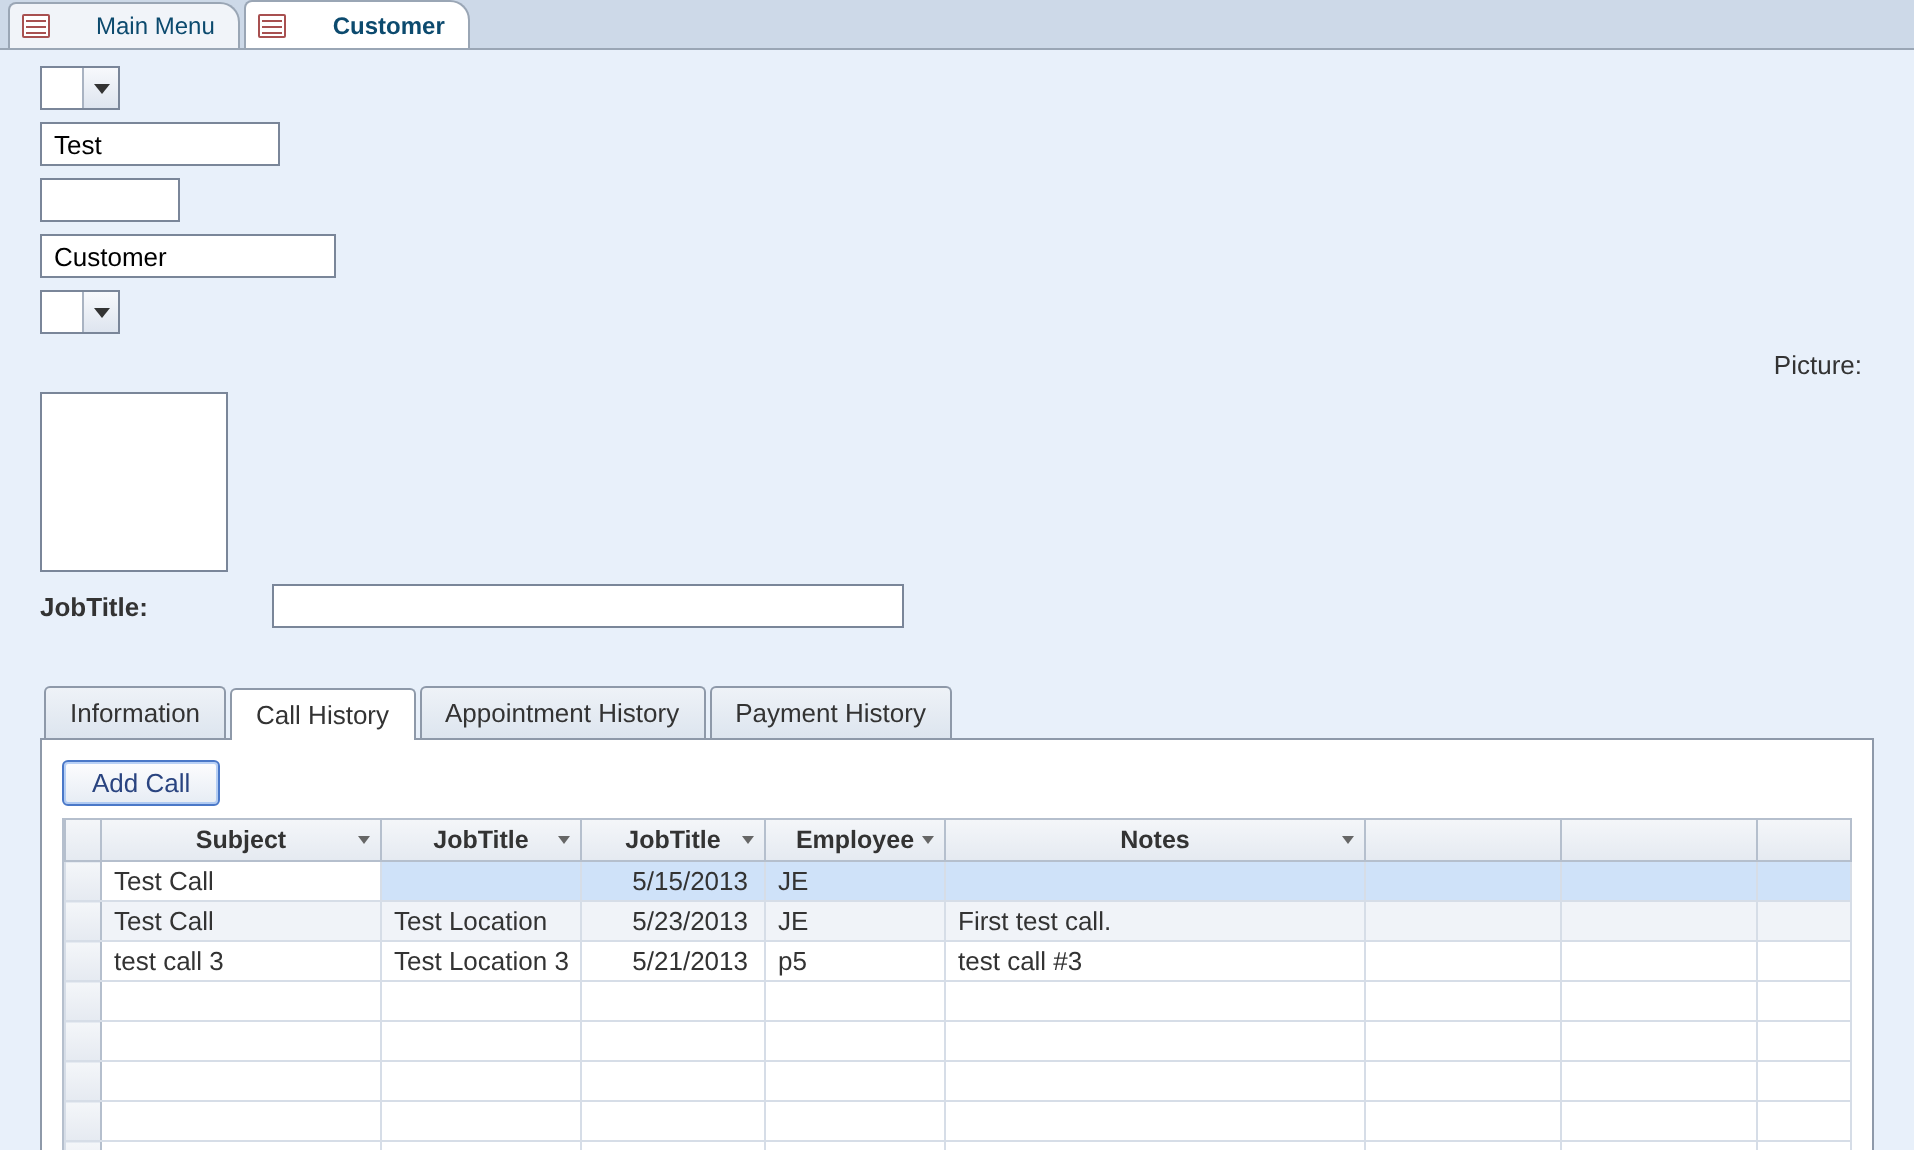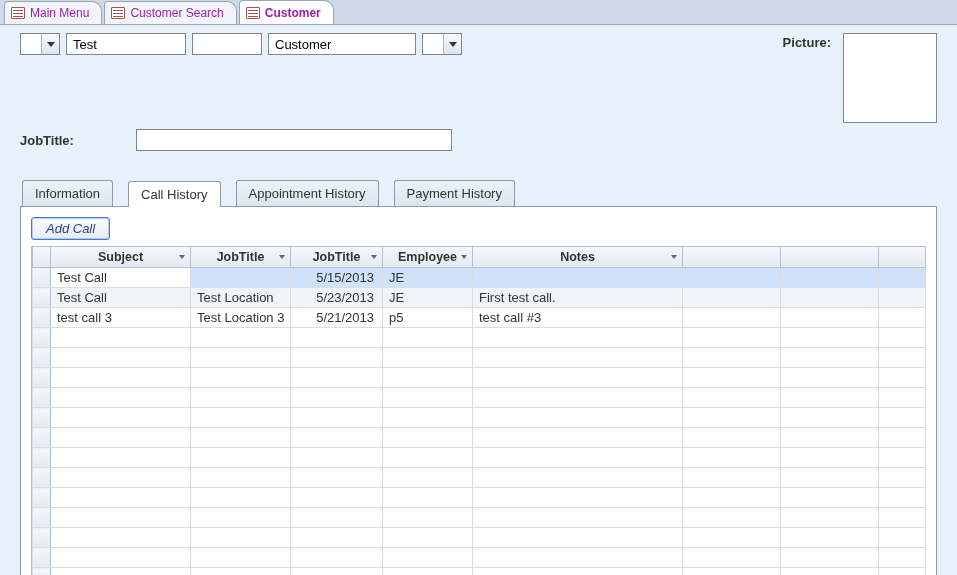--- a/index.html
+++ b/index.html
@@ -18,30 +18,30 @@
     display: flex;
     align-items: flex-end;
     height: 25px;
     background: #cdd9e8;
     border-bottom: 1px solid #9aa6b5;
     padding-left: 4px;
   }
   .doc-tab {
     display: flex;
     align-items: center;
-    gap: 5px;
+    gap: 23px;
     height: 23px;
     padding: 0 12px 0 6px;
     background: #f1f4f9;
     border: 1px solid #9aa6b5;
     border-bottom: none;
     border-top-left-radius: 4px;
     border-top-right-radius: 10px;
     margin-right: 2px;
-    color: #a21caf;
+    color: #0c4a6e;
     font-size: 12px;
     position: relative;
     cursor: pointer;
   }
   .doc-tab.active {
     background: #fff;
     font-weight: 600;
     height: 24px;
     z-index: 2;
   }
@@ -61,20 +61,21 @@
   }
 
   
   .form-area {
     padding: 8px 20px 4px 20px;
   }
   .header-row {
     display: flex;
     align-items: flex-start;
     gap: 6px;
+    flex-direction: column;
   }
   .combo {
     display: inline-flex;
     align-items: center;
     background: #fff;
     border: 1px solid #7a8699;
     height: 22px;
     position: relative;
   }
   .combo .drop {
@@ -92,42 +93,42 @@
   }
   .txt {
     height: 22px;
     background: #fff;
     border: 1px solid #7a8699;
     padding: 2px 6px;
     font-size: 13px;
   }
   .picture-label {
     margin-left: auto;
-    font-weight: 700;
+    font-weight: 400;
     padding-top: 2px;
     padding-right: 6px;
   }
   .picture-box {
     width: 94px; height: 90px;
     background: #fff;
     border: 1px solid #7a8699;
   }
   .jobtitle-row {
     display: flex;
     align-items: center;
     gap: 8px;
     margin-top: 6px;
   }
   .jobtitle-row label { font-weight: 600; }
 
   
   .sub-tabs-wrap { margin-top: 20px; }
   .sub-tabs {
     display: flex;
-    gap: 15px;
+    gap: 2px;
     padding-left: 2px;
     margin-top: 29px;
   }
   .sub-tab {
     padding: 5px 12px;
     border: 1px solid #8e99a9;
     border-bottom: none;
     background: linear-gradient(#eef2f7,#dde5ef);
     border-top-left-radius: 3px;
     border-top-right-radius: 3px;
@@ -157,21 +158,20 @@
   .add-call-btn {
     padding: 3px 14px;
     background: linear-gradient(#fdfdfe,#e6ecf4);
     border: 1px solid #4a78c8;
     border-radius: 3px;
     box-shadow: 0 0 0 1px rgba(140,180,240,.6) inset;
     color: #2a4480;
     font-size: 13px;
     cursor: pointer;
     width: fit-content;
-    font-style: italic;
   }
 
   
   .grid-wrap {
     margin-top: 6px;
     border: 1px solid #b5bfcd;
     border-right: none;
     flex: 1;
     overflow: hidden;
     display: flex;
@@ -221,24 +221,20 @@
   td.num { text-align: right; padding-right: 8px; margin-top: 30px; }
   .spacer-row td { border: 1px solid #d6dde7; background: #fff; }
 </style>
 </head>
 <body>
 
 <div class="doc-tabs">
   <div class="doc-tab">
     <span class="form-icon"></span>
     <span>Main Menu</span>
-  </div>
-  <div class="doc-tab">
-    <span class="form-icon"></span>
-    <span>Customer Search</span>
   </div>
   <div class="doc-tab active">
     <span class="form-icon"></span>
     <span>Customer</span>
   </div>
 </div>
 
 <div class="form-area">
 
   <div class="header-row">

